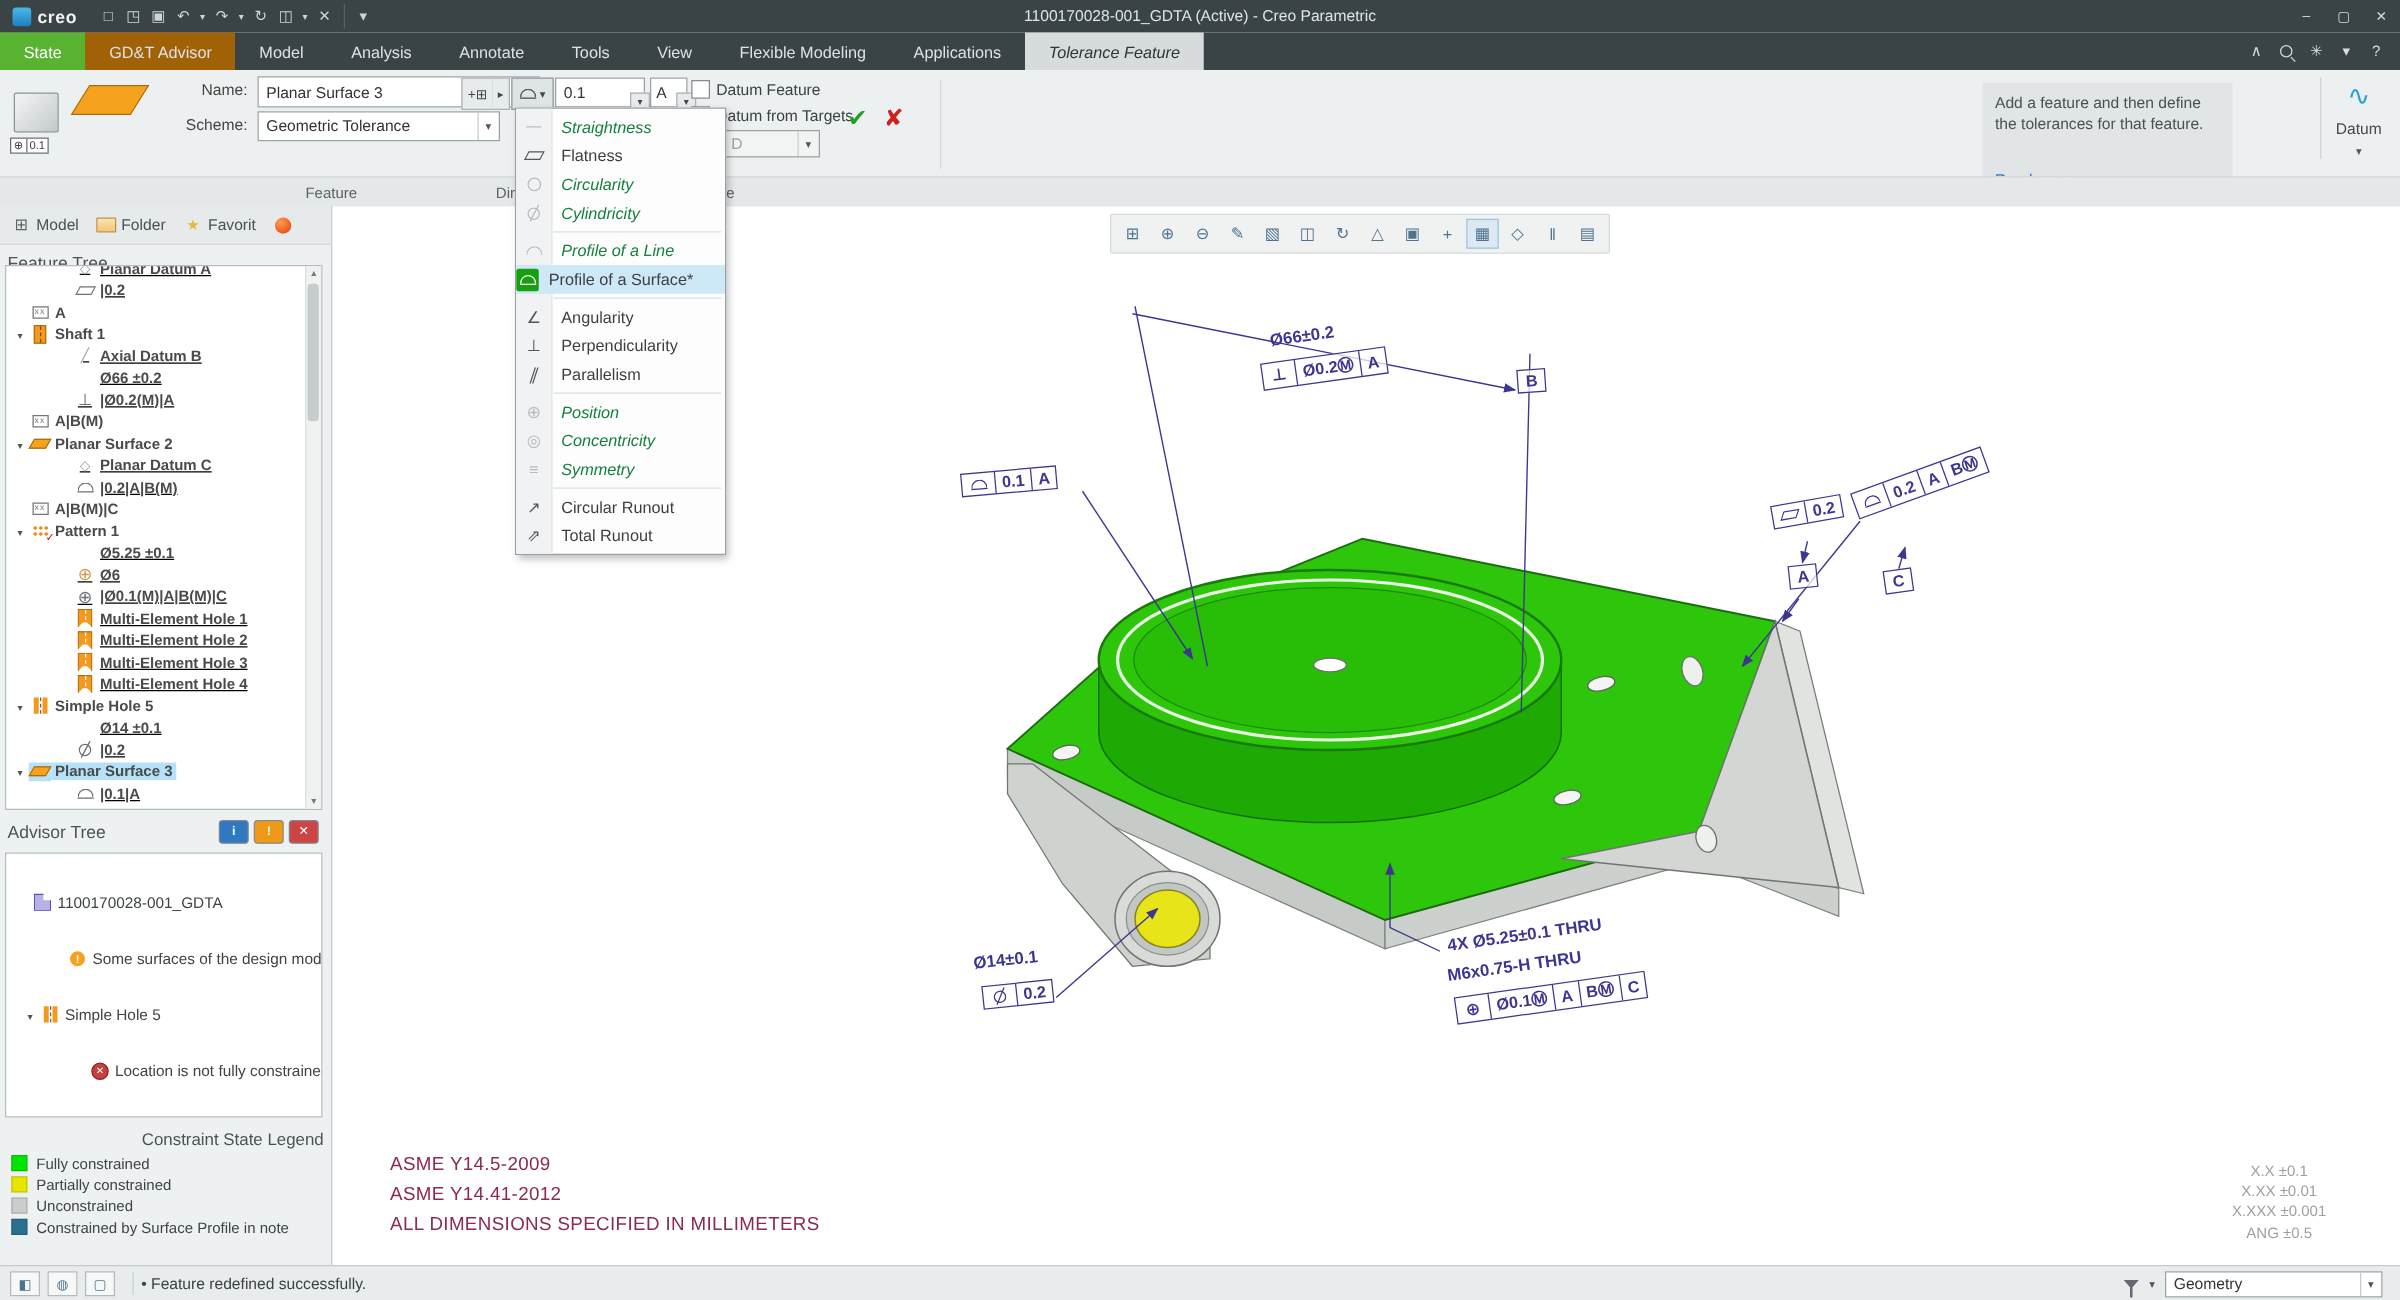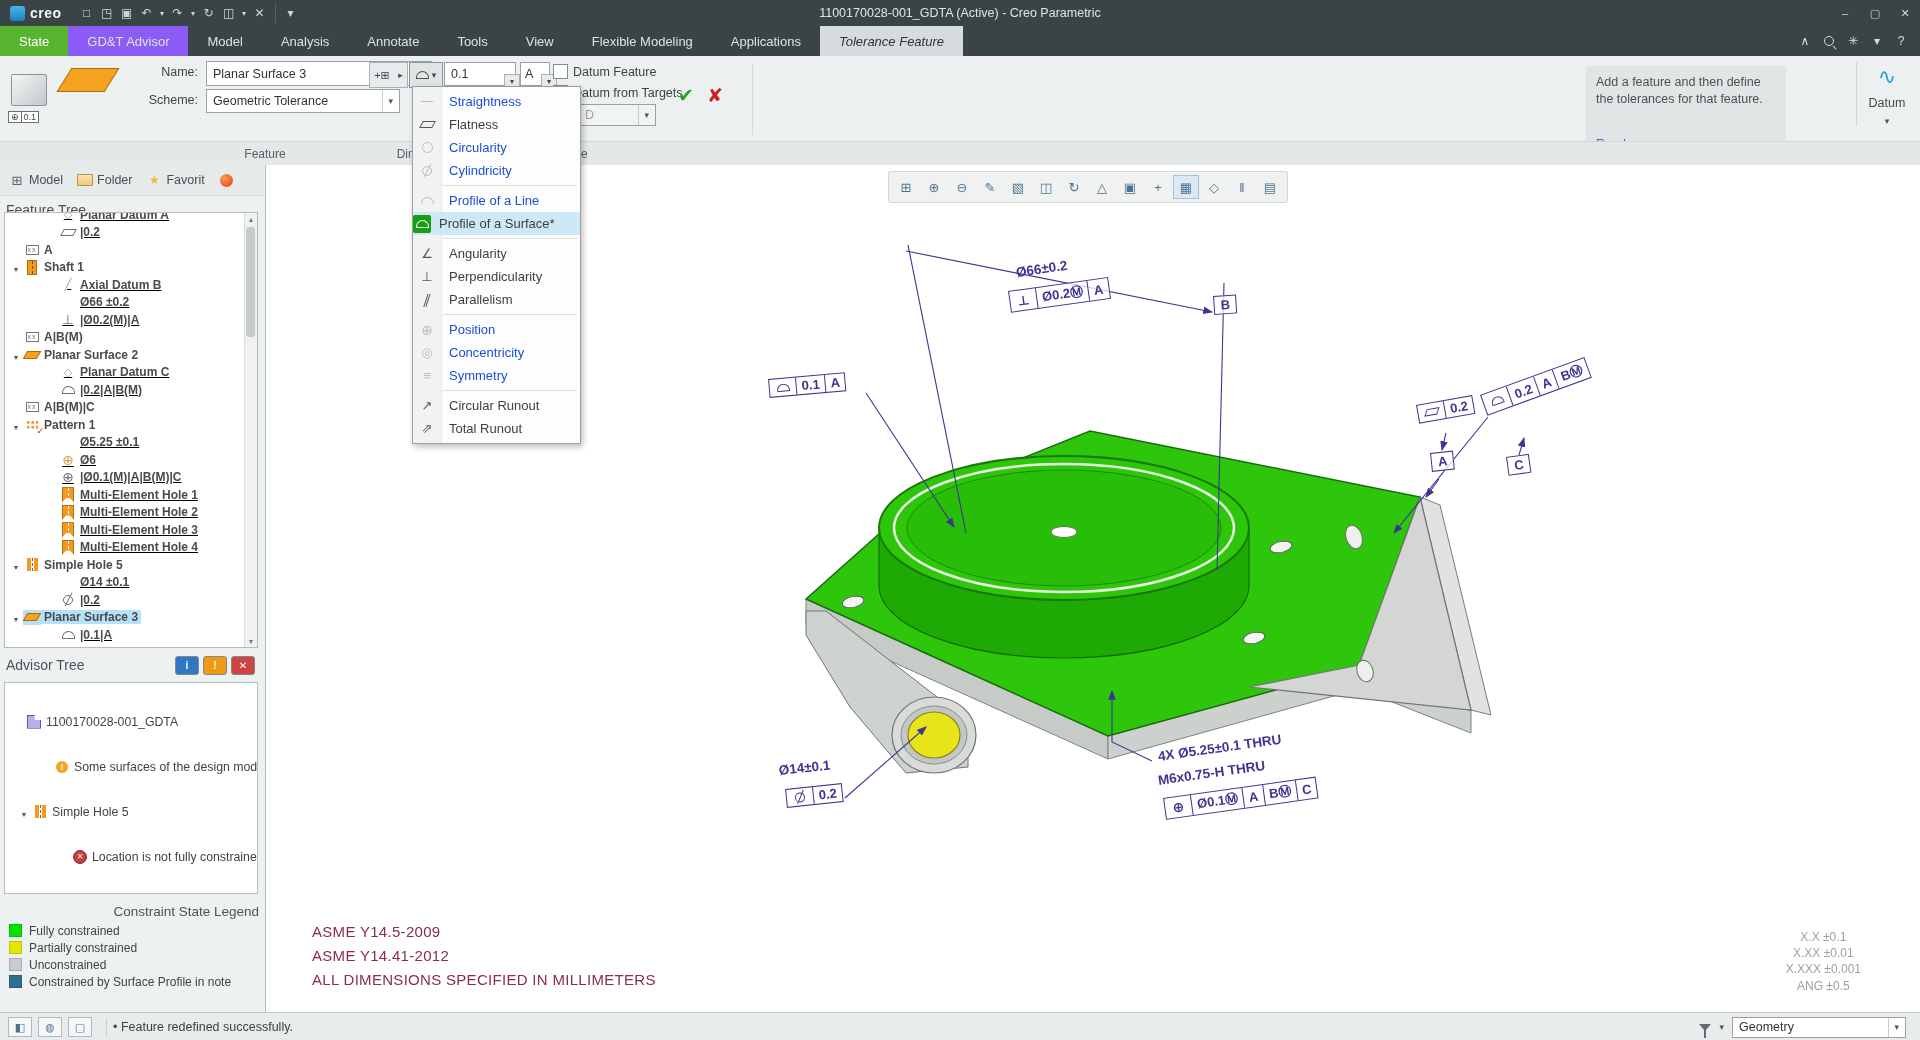--- a/index.html
+++ b/index.html
@@ -15,21 +15,21 @@
   .qicon{min-width:18px;height:20px;display:flex;align-items:center;justify-content:center;font-size:12px;color:#cfd5d6;}
   .qicon.sm{min-width:9px;font-size:8px;}
   .qicon.sep{border-left:1px solid #566165;padding-left:6px;margin-left:4px;}
   .win-title{position:absolute;left:0;right:0;text-align:center;font-size:12.5px;color:#dfe4e5;pointer-events:none;}
   .winbtns{margin-left:auto;display:flex;}
   .winbtn{width:30px;height:26px;display:flex;align-items:center;justify-content:center;font-size:11px;color:#d6dbdc;}
   
   .tabrow{position:absolute;left:0;top:26px;width:100%;height:30px;background:#3a4447;display:flex;align-items:stretch;}
   .tab{padding:0 19px;display:flex;align-items:center;font-size:13px;color:#dde2e3;white-space:nowrap;}
   .tab.t-file{background:#58b331;color:#fff;}
-  .tab.t-adv{background:#8b5cf6;}
+  .tab.t-adv{background:#a16207;}
   .tab.t-ctx{background:#d7dbdd;color:#2e3335;font-style:italic;}
   .tabrow-right{margin-left:auto;display:flex;align-items:center;gap:10px;padding-right:12px;}
   .tr-icon{color:#d7dcdd;font-size:12px;display:flex;align-items:center;justify-content:center;min-width:14px;height:18px;}
   .tr-icon.mag{position:relative;width:14px;}
   .tr-icon.mag::before{content:"";width:8px;height:8px;border:1.6px solid #d7dcdd;border-radius:50%;display:block;}
   .tr-icon.mag::after{content:"";position:absolute;width:5px;border-top:1.6px solid #d7dcdd;transform:rotate(45deg);right:-1px;bottom:2px;}
   
   .ribbon{position:absolute;left:0;top:56px;width:100%;height:109px;background:#edf0f0;border-bottom:1px solid #b6bbbd;}
   .feat-icon{position:absolute;left:8px;top:18px;width:44px;height:56px;}
   .feat-cube{width:34px;height:30px;background:linear-gradient(135deg,#f4f6f6,#c2c8ca);border:1px solid #8c9396;border-radius:2px;margin-left:3px;}
@@ -56,21 +56,21 @@
   .datumgroup .dg-caret{font-size:9px;color:#555;margin-top:6px;}
   .rsep{position:absolute;top:8px;bottom:30px;width:1px;background:#d4d8d9;}
   
   .menu{position:absolute;left:412px;top:86px;width:167px;z-index:60;background:#fdfdfd;border:1px solid #9aa0a4;box-shadow:2px 3px 6px rgba(0,0,0,.25);padding:3px 0;}
   .menu::before{content:"";position:absolute;left:0;top:0;bottom:0;width:28px;background:#f0f2f3;border-right:1px solid #e4e7e9;}
   .mrow{position:relative;display:flex;align-items:center;height:23px;z-index:1;}
   .mrow.hl{background:#cde8f7;}
   .mi-icon{width:28px;display:flex;align-items:center;justify-content:center;color:#555;flex:none;position:relative;}
   .mrow.dis .mi-icon{color:#b9bdbf;}
   .mi-label{margin-left:8px;font-size:13px;color:#3c3f41;white-space:nowrap;}
-  .mrow.dis .mi-label{color:#1d4ed8;}
+  .mrow.dis .mi-label{color:#15803d;font-style:italic;}
   .msep{border-top:1px solid #dcdfe1;margin:3px 3px 3px 30px;position:relative;z-index:1;}
   
   [data-icon]{position:relative;display:inline-flex;align-items:center;justify-content:center;}
   [data-icon="straightness-icon"]::before{content:"";width:12px;border-top:1.6px solid currentColor;}
   [data-icon="flatness-icon"]::before{content:"";width:11px;height:5px;border:1.3px solid currentColor;transform:skewX(-28deg);}
   [data-icon="circularity-icon"]::before{content:"";width:9px;height:9px;border:1.3px solid currentColor;border-radius:50%;}
   [data-icon="cylindricity-icon"]::before{content:"";width:8px;height:8px;border:1.3px solid currentColor;border-radius:50%;}
   [data-icon="cylindricity-icon"]::after{content:"";position:absolute;width:15px;border-top:1.3px solid currentColor;transform:rotate(-62deg);}
   [data-icon="profile-line-icon"]::before{content:"";width:11px;height:6px;border:1.4px solid currentColor;border-bottom:none;border-radius:7px 7px 0 0;}
   [data-icon="profile-surface-icon"]{flex-direction:column;}

